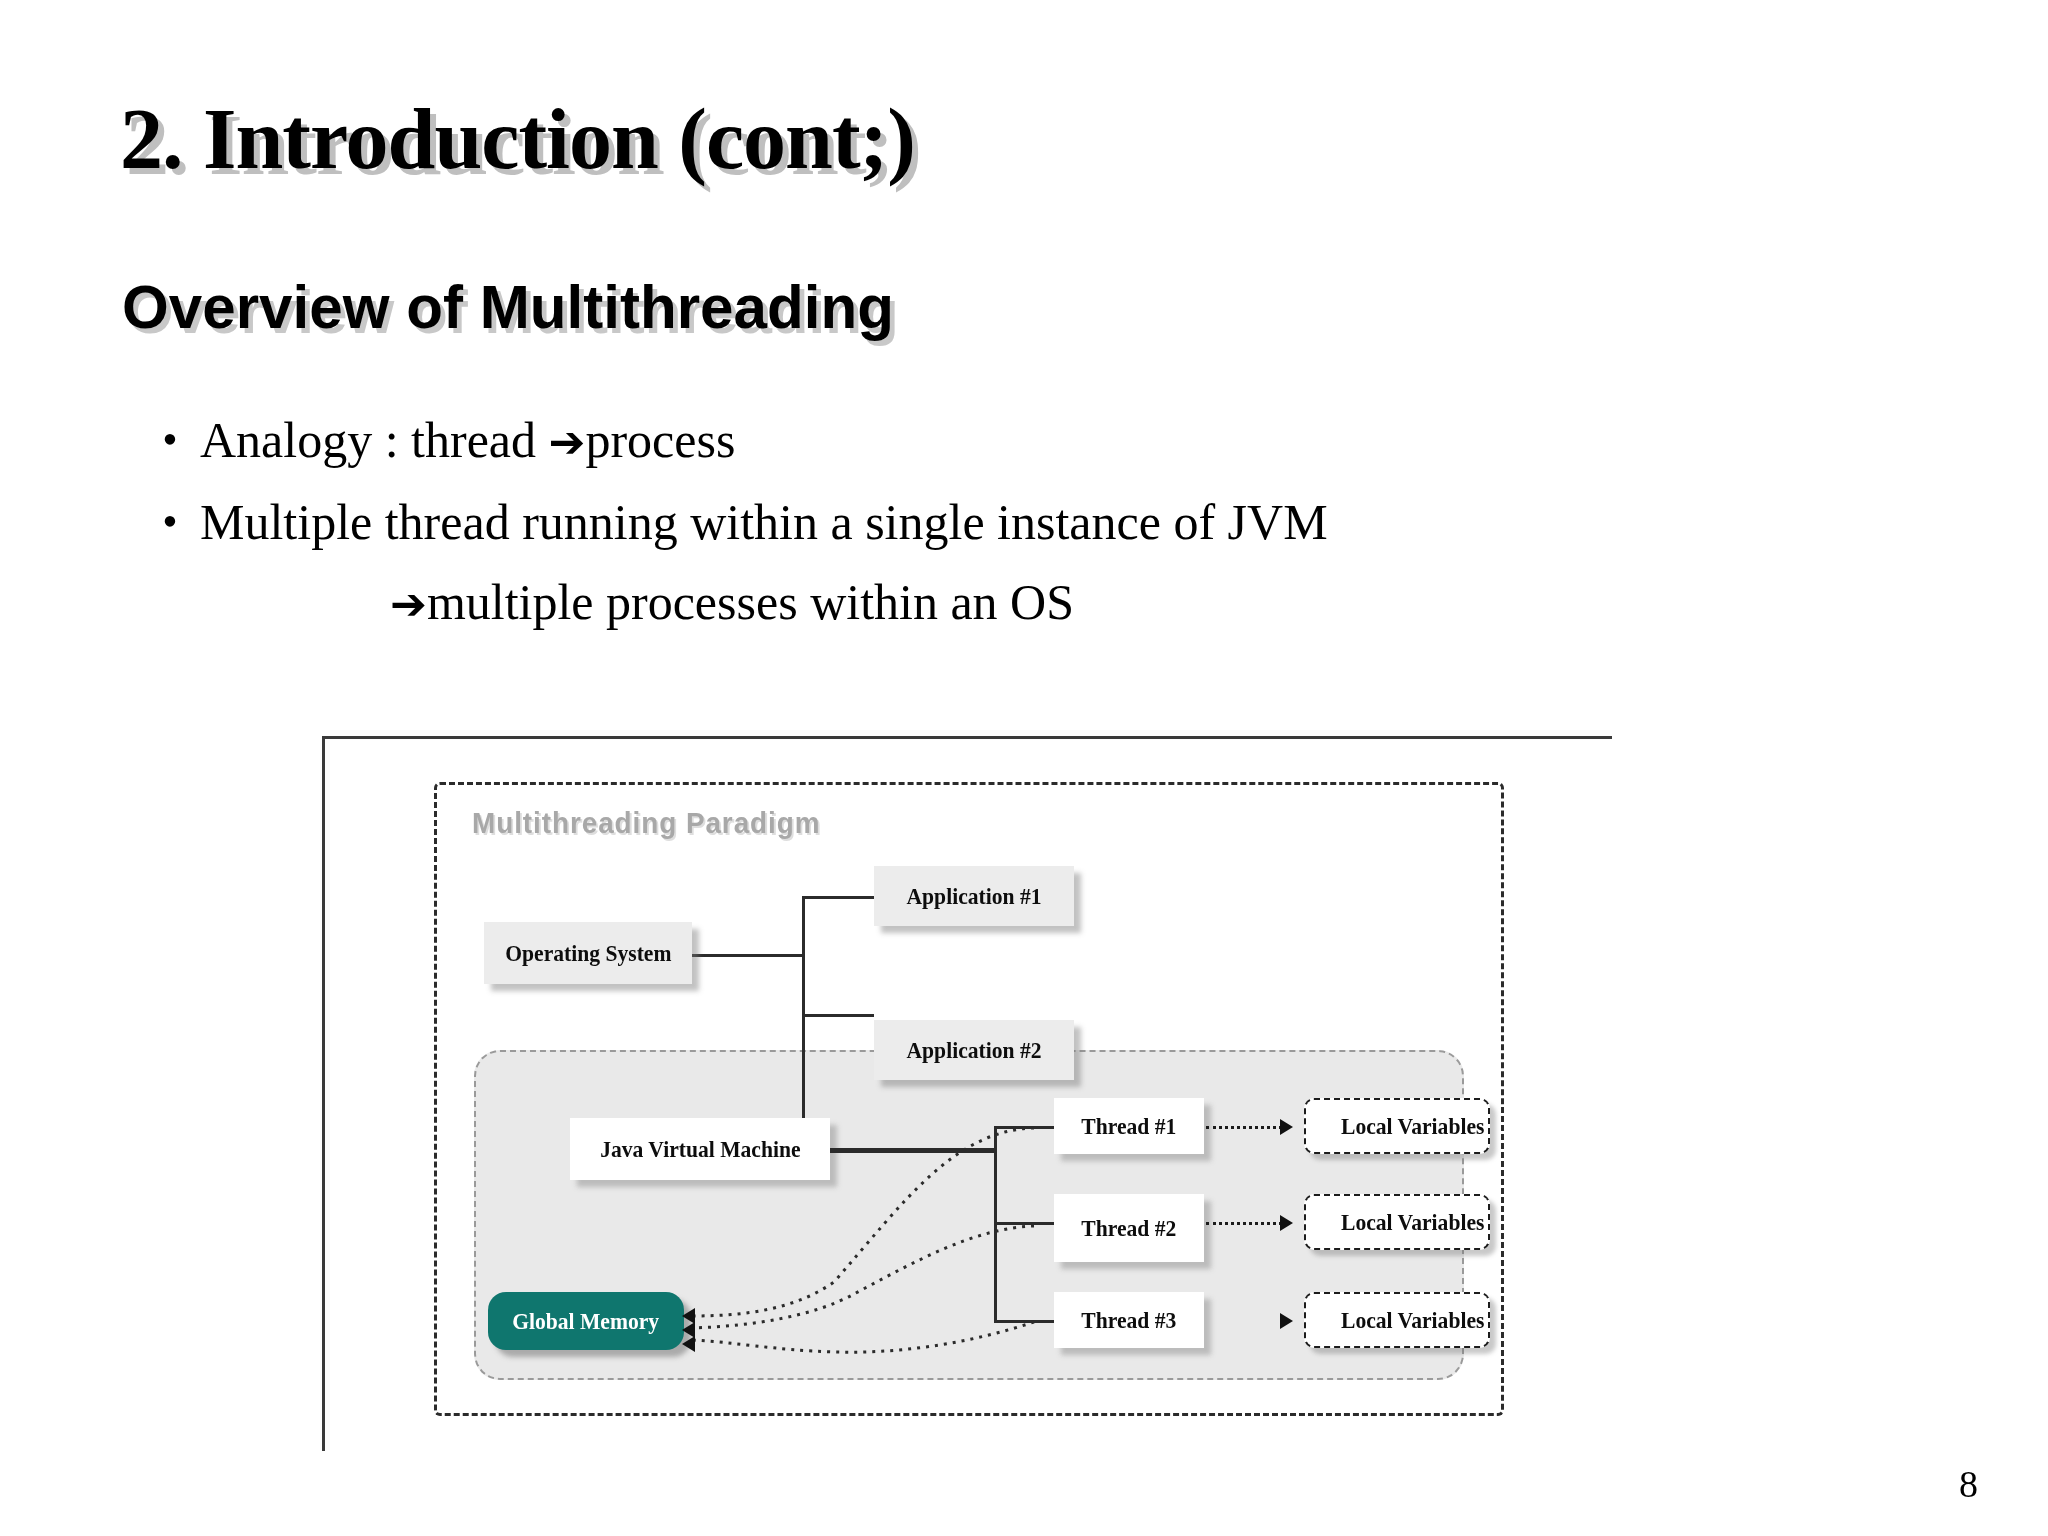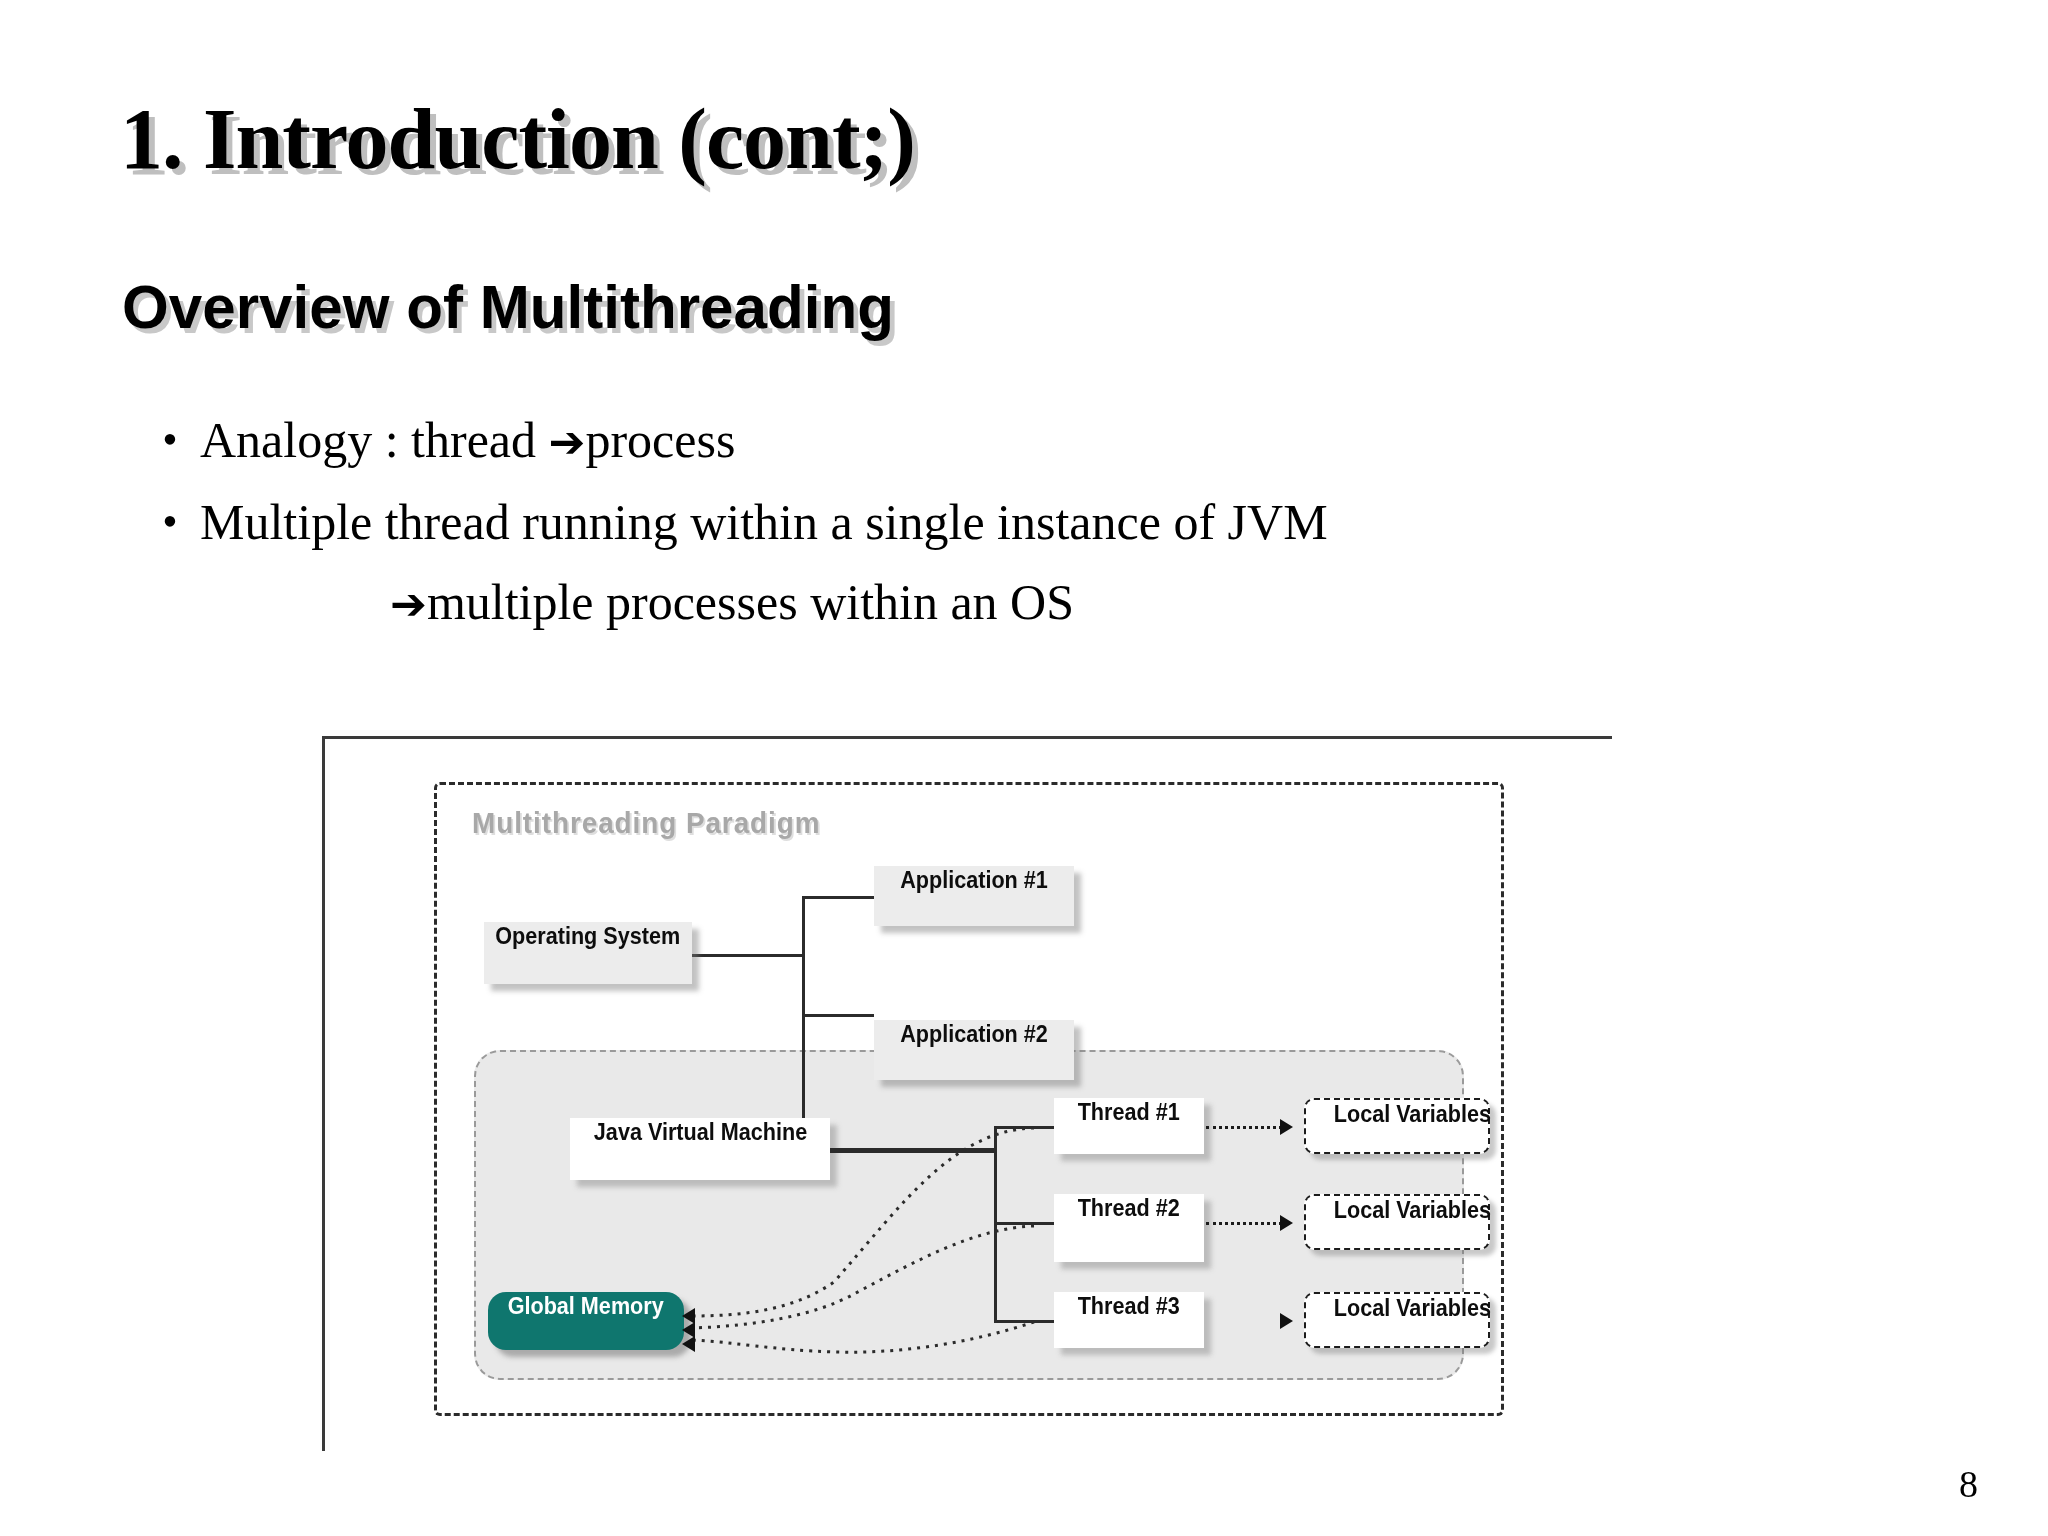--- a/index.html
+++ b/index.html
@@ -141,26 +141,26 @@
     height: 330px;
     background: #e9e9e9;
     border: 2px dashed #9a9a9a;
     border-radius: 26px;
     box-sizing: border-box;
   }
 
   
   .node {
     position: absolute;
-    font-family: Liberation Sans, sans-serif;
+    font-family: Liberation Serif, serif;
     font-weight: bold;
     font-size: 24px;
     color: #0d0d0d;
     display: flex;
-    align-items: flex-start;
+    align-items: center;
     justify-content: center;
     white-space: nowrap;
     box-sizing: border-box;
     transform-origin: center;
   }
   .node span {
     display: inline-block;
     transform: scaleX(0.9);
   }
   .node-grey {
@@ -220,21 +220,21 @@
     right: 70px;
     bottom: 30px;
     font-family: "Liberation Serif", serif;
     font-size: 38px;
     color: #000;
   }
 </style>
 </head>
 <body>
 
-<div class="slide-title">1. Introduction (cont;)</div>
+<div class="slide-title">2. Introduction (cont;)</div>
 
 <div class="slide-subtitle">Overview of Multithreading</div>
 
 <div class="bullets">
 
   <div class="bullet-row">
     <div class="bullet-dot">•</div>
     <div class="bullet-text"><span>Analogy : thread </span><span class="arrow-glyph">➔</span><span>process</span></div>
   </div>
 

